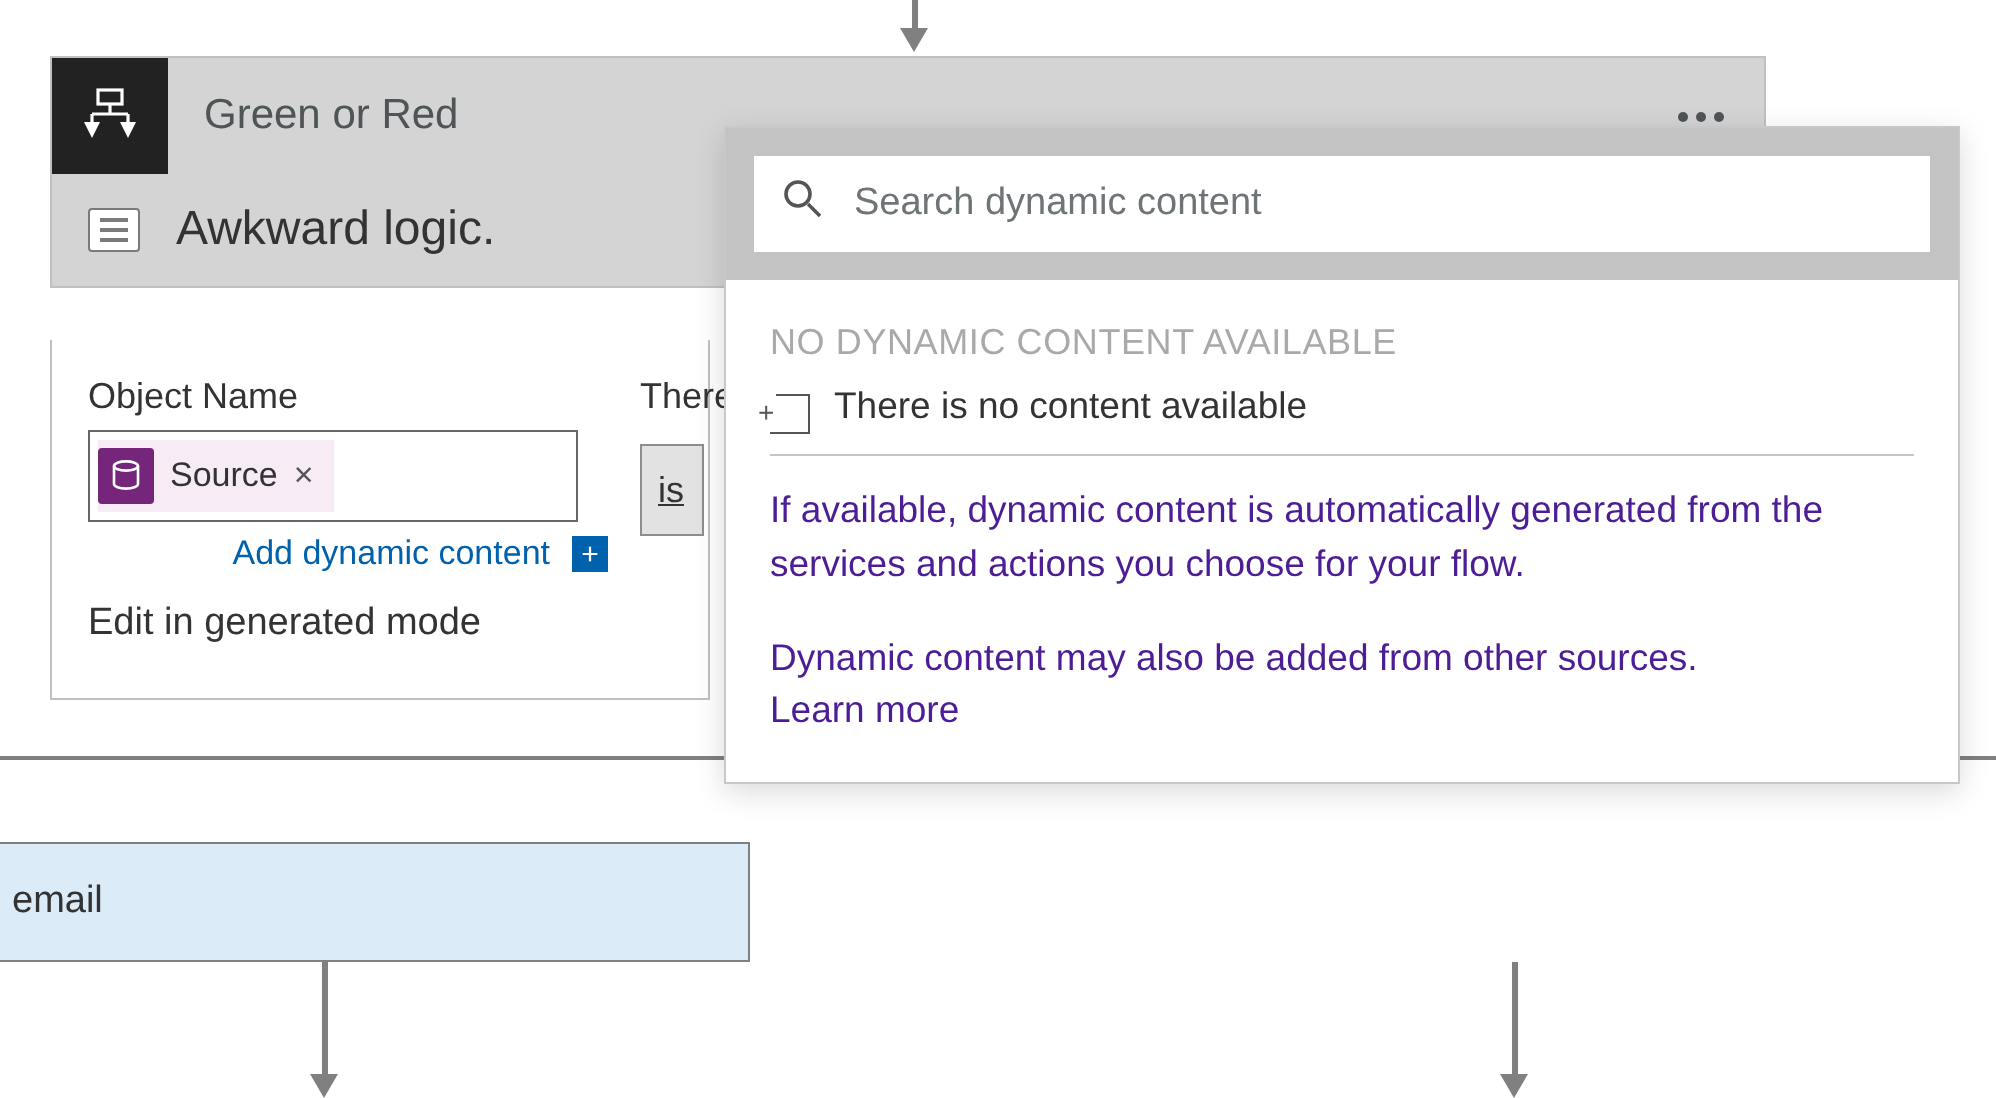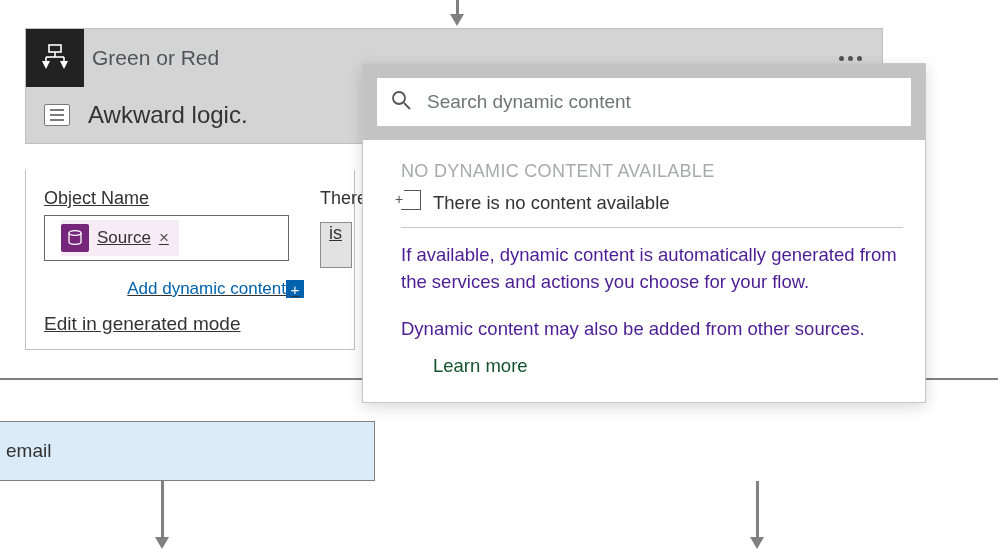--- a/index.html
+++ b/index.html
@@ -93,21 +93,21 @@
     background:#222;
     color:#fff;
     display:flex;
     align-items:center;
     justify-content:center;
   }
   .card-title {
     flex:1;
     font-size:21px;
     color:#4f5557;
-    padding-left:8px;
+    padding-left:18px;
   }
   .card-menu {
     padding-right:20px;
     display:flex;
     gap:4px;
   }
   .card-menu .dot { width:5px; height:5px; background:#4f5557; border-radius:50%; }
 
   .card-sub {
     height:56px;
@@ -135,30 +135,29 @@
     position:absolute;
     left:25px;
     top:170px;
     width:330px;
     height:180px;
     background:#fff;
     border-left:1px solid #c0c0c0;
     border-right:1px solid #c0c0c0;
     border-bottom:1px solid #c0c0c0;
     padding:18px 18px 12px 18px;
-    text-decoration:underline;
   }
   .obj-label { font-size:18px; color:#333; margin-bottom:6px; }
   .token-box {
     border:1.5px solid #686868;
     height:46px;
     display:flex;
     align-items:flex-end;
-    padding:4px 16px;
-    margin-bottom:18px;
+    padding:4px 4px;
+    margin-bottom:6px;
     width:245px;
   }
   .token {
     background:#f7ebf5;
     height:36px;
     display:flex;
     align-items:center;
     padding:0 10px 0 0;
     font-size:17px;
     color:#333;
@@ -171,54 +170,54 @@
     color:#fff;
     display:flex;align-items:center;justify-content:center;
     font-size:14px;
   }
   .token .tx { margin-left:8px; color:#555; cursor:pointer; }
 
   .add-dc {
     display:flex;
     align-items:center;
     justify-content:flex-end;
-    gap:0;
+    gap:11px;
     font-size:17px;
     color:#0062ad;
     width:260px;
   }
   .add-dc .plus {
     width:18px;height:18px;
     background:#0062ad;
     color:#fff;
     font-size:15px;
     display:flex;align-items:center;justify-content:center;
   }
   .adv-link { font-size:19px; color:#333; margin-top:14px; }
 
   
   .rel-label { position:absolute; left:320px; top:188px; font-size:18px; color:#333; }
   .rel-box {
     position:absolute; left:320px; top:222px;
     width:32px; height:46px;
     background:#e2e2e2;
     border:1.5px solid #8d8d8d;
-    display:flex;align-items:flex-start;
+    display:flex;align-items:center;
     padding-left:8px;
     font-size:18px;
     color:#333;
     text-decoration:underline;
   }
 
   
   .popup {
     position:absolute;
     left:362px;
     top:63px;
-    width:564px;
+    width:618px;
     background:#fff;
     border:1px solid #c8c8c8;
     box-shadow:0 4px 14px rgba(0,0,0,0.15);
     z-index:5;
   }
   .popup-searchbar {
     background:#c3c3c3;
     padding:14px;
   }
   .search {
@@ -233,30 +232,30 @@
   .search input {
     border:none;
     outline:none;
     font-size:19px;
     color:#555;
     flex:1;
     font-family:inherit;
   }
   .search input::placeholder { color:#6f7577; }
 
-  .popup-body { padding:18px 22px 22px 38px; font-size:18.5px; line-height:1.45; }
+  .popup-body { padding:18px 22px 22px 22px; font-size:18.5px; line-height:1.45; }
   .hdr { color:#a7a9ab; font-size:18px; letter-spacing:0.3px; margin-bottom:6px; }
-  .nocontent-row { display:flex; align-items:flex-start; gap:12px; margin-bottom:10px; color:#333; }
+  .nocontent-row { display:flex; align-items:flex-end; gap:12px; margin-bottom:10px; color:#333; }
   .nc-icon {
     width:20px;height:20px;border:1.5px solid #555; position:relative;
   }
   .nc-icon::before { content:"+"; position:absolute; left:-8px; top:-2px; font-size:14px; color:#555; background:#fff; padding:0 1px; }
   hr.sep { border:none; border-top:1px solid #c5c5c5; margin:8px 0 14px 0; }
   .para { color:#4c1d95; margin-bottom:20px; }
-  .learn { color:#14532d;margin-left:32px; }
+  .learn { color:#4c1d95; }
 
 </style>
 </head>
 <body>
 
 <div class="arrow-in">
   <div class="stem"></div>
     <div class="head"></div>
 </div>
 
@@ -342,16 +341,16 @@
     </div>
   </div>
   <div class="popup-body">
     <div class="hdr">NO DYNAMIC CONTENT AVAILABLE</div>
     <div class="nocontent-row">
       <div class="nc-icon"></div>
       <span>There is no content available</span>
     </div>
     <hr class="sep">
     <div class="para">If available, dynamic content is automatically generated from the services and actions you choose for your flow.</div>
-    <div class="para" style="margin-bottom:11px">Dynamic content may also be added from other sources.</div>
+    <div class="para" style="margin-bottom:0">Dynamic content may also be added from other sources.</div>
     <div class="learn">Learn more</div>
   </div>
 </div>
 
 </body></html>

